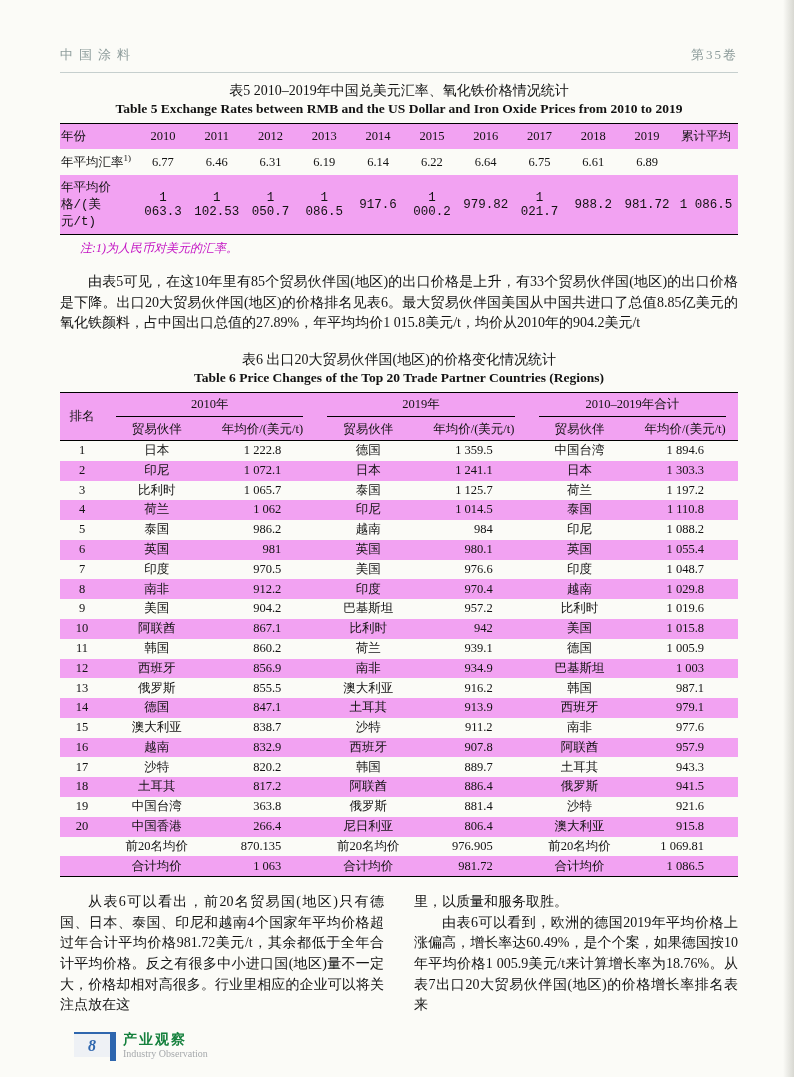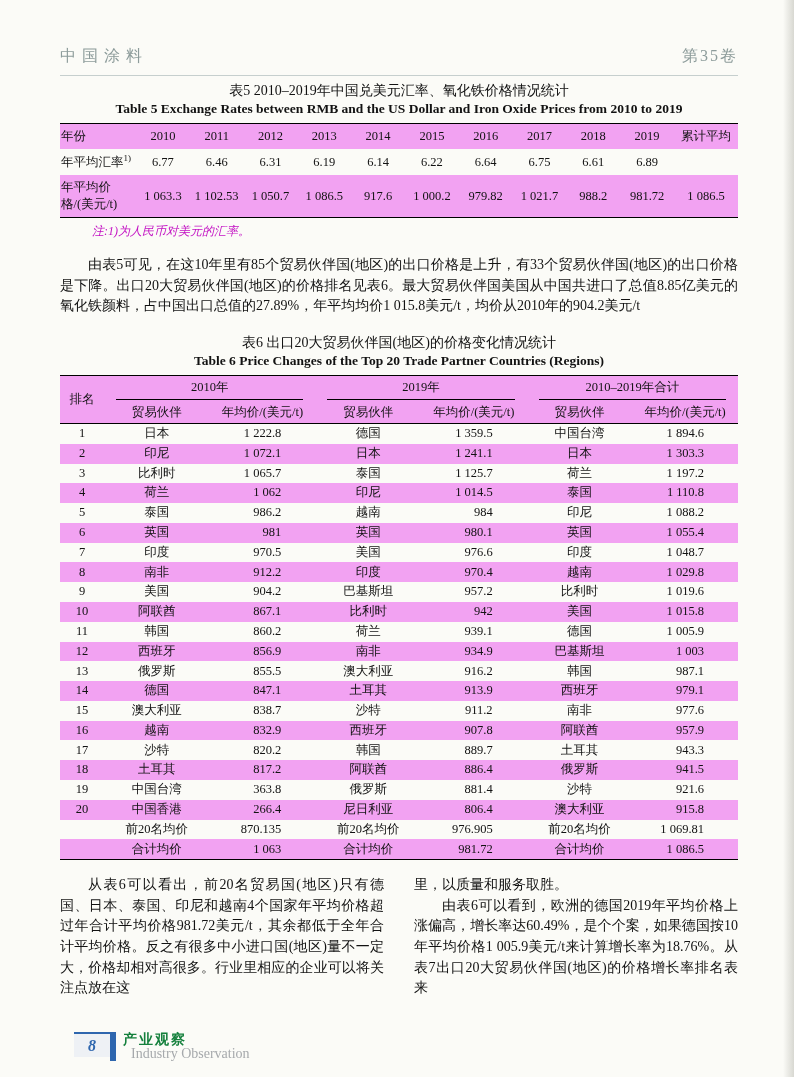--- a/index.html
+++ b/index.html
@@ -10,39 +10,39 @@
   }
   .page::after{
     content:"";position:absolute;top:0;right:0;width:11px;height:100%;
     background:linear-gradient(to right,rgba(150,150,140,0),rgba(150,150,140,0.35));
     pointer-events:none;
   }
   
   .running-head{
     position:absolute;left:60px;right:56px;top:46px;
     display:flex;justify-content:space-between;align-items:flex-end;
-    color:#8d9c9b;font-size:16px;
+    color:#8d9c9b;font-size:13px;
     border-bottom:1px solid #c6cfce;padding-bottom:8px;
   }
   .running-head .jname{letter-spacing:6px;}
   .running-head .vol{letter-spacing:2px;}
   
   .content{position:absolute;left:60px;top:82px;width:678px;}
   .tbl-title-zh{text-align:center;font-weight:normal;font-size:14px;line-height:17px;}
   .tbl-title-en{text-align:center;font-weight:bold;font-size:13.5px;line-height:16px;margin-top:2px;}
   
   table{width:100%;border-collapse:collapse;table-layout:fixed;}
   .t5{margin-top:6px;border-top:1.5px solid #000;border-bottom:1.5px solid #000;font-size:12.5px;}
   .t5 th,.t5 td{font-weight:normal;text-align:center;padding:4px 1px;overflow:hidden;}
   .t5 thead tr{background:#f2a2f2;}
-  .t5 tbody tr.pink{background:#f2a2f2;}
+  .t5 tbody tr.pink{background:#f2a2f2;font-family:Liberation Mono, monospace;}
   .t5 th:first-child,.t5 td.label{width:74px;text-align:left;}
   .t5 th:last-child{width:62px;}
   .t5 sup{font-size:9px;}
-  .t5-note{color:#c312c3;font-size:12px;font-style:italic;margin:5px 0 0 32px;}
+  .t5-note{color:#c312c3;font-size:12px;font-style:italic;margin:5px 0 0 20px;}
   
   .cols{display:flex;gap:30px;margin-top:15px;}
   .col{flex:1;font-size:14px;line-height:20.6px;text-align:justify;}
   .col p{margin:0;}
   .col p.indent{text-indent:2em;}
   
   .t6-titles{margin-top:17px;}
   .t6{margin-top:6px;border-top:1.5px solid #000;border-bottom:1.5px solid #000;font-size:12.5px;}
   .t6 thead{background:#f2a2f2;border-bottom:1px solid #000;}
   .t6 th{font-weight:normal;padding:2px 0;}
@@ -56,21 +56,21 @@
   
   .footer{position:absolute;left:74px;bottom:16px;display:flex;align-items:flex-start;}
   .pagenum-box{
     width:36px;height:23px;border-top:2px solid #2e66ae;background:#eef1f5;
     color:#2e66ae;font-style:italic;font-weight:bold;font-size:16px;
     text-align:center;line-height:23px;
   }
   .blue-bar{width:6px;height:29px;background:#2e66ae;}
   .footer-text{margin-left:7px;}
   .footer-zh{font-size:14px;font-weight:bold;color:#15803d;letter-spacing:2px;line-height:16px;}
-  .footer-en{font-size:14px;color:#a6a9ac;line-height:12px;margin-left:8px;}
+  .footer-en{font-size:10px;color:#a6a9ac;line-height:12px;}
 </style>
 </head>
 <body>
 
 <div class="page">
 
   <div class="running-head">
     <span class="jname">中国涂料</span>
     <span class="vol">第35卷</span>
   </div>

